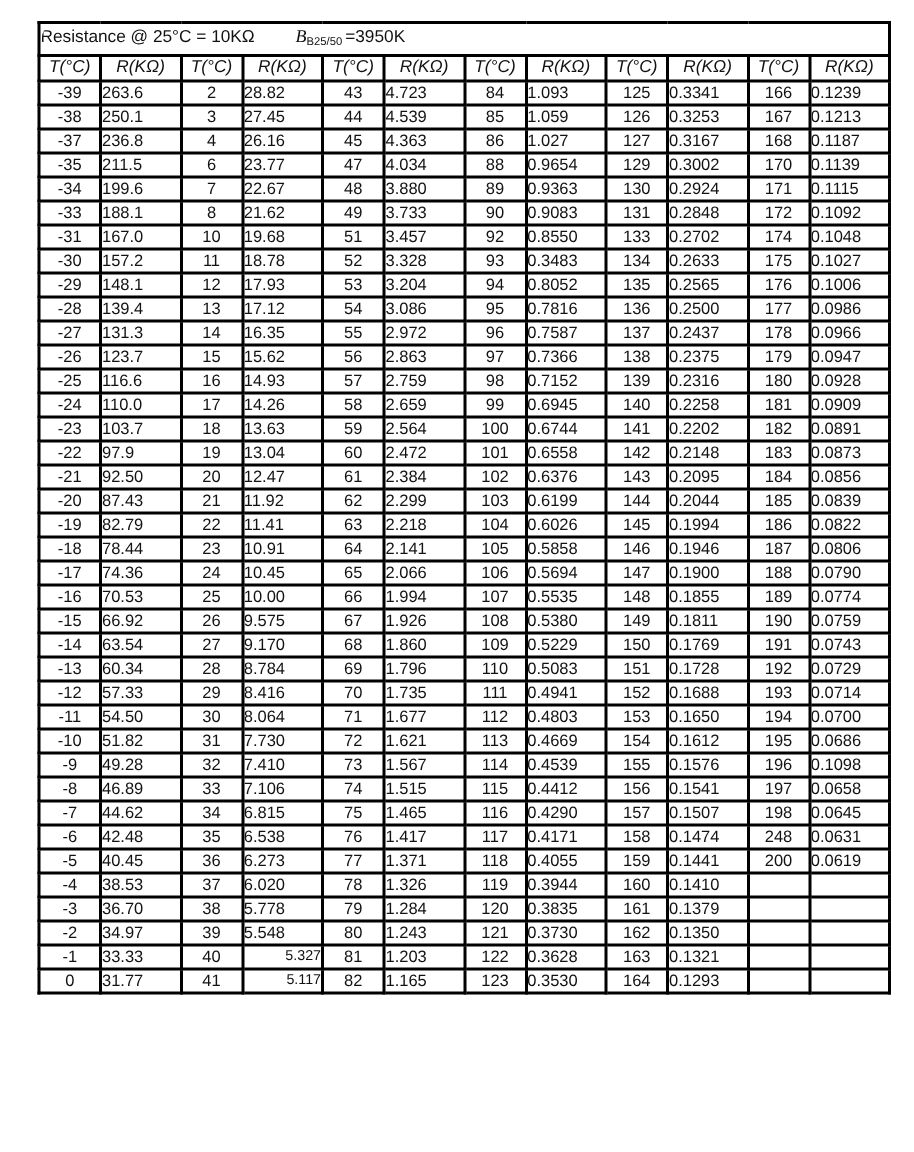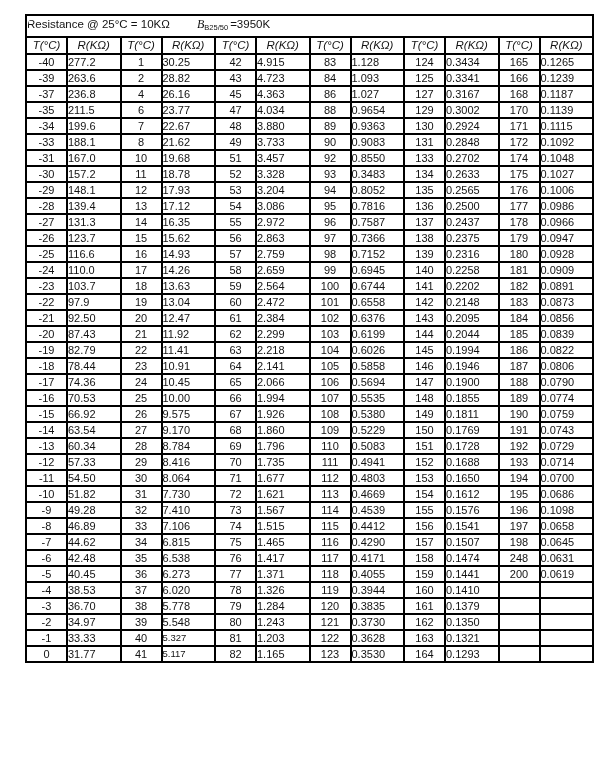--- a/index.html
+++ b/index.html
@@ -53,21 +53,21 @@
     line-height: 14px;
     text-align: center;
   }
   td.r {
     height: 15px;
     font-size: 11px;
     line-height: 14px;
     text-align: left;
     padding-left: 5px;
   }
-  td.small { font-size: 9.5px; }
+  td.small { font-size: 9.5px; text-align: right; }
 </style>
 </head>
 <body>
 
 <div class="page">
   <table class="rt">
     <colgroup id="cols">
         <col class="tcol">
         <col class="rcol">
         <col class="tcol">
@@ -97,48 +97,48 @@
           <th class="hdr">T(°C)</th>
           <th class="hdr">R(KΩ)</th>
           <th class="hdr">T(°C)</th>
           <th class="hdr">R(KΩ)</th>
           <th class="hdr">T(°C)</th>
           <th class="hdr">R(KΩ)</th>
         </tr>
     </thead>
     <tbody id="table-body">
         <tr>
-          <td class="t">-40</td>
-          <td class="r">277.2</td>
-          <td class="t">1</td>
-          <td class="r">30.25</td>
-          <td class="t">42</td>
-          <td class="r">4.915</td>
-          <td class="t">83</td>
-          <td class="r">1.128</td>
-          <td class="t">124</td>
-          <td class="r">0.3434</td>
-          <td class="t">165</td>
-          <td class="r">0.1265</td>
-        </tr>
-        <tr>
           <td class="t">-39</td>
           <td class="r">263.6</td>
           <td class="t">2</td>
           <td class="r">28.82</td>
           <td class="t">43</td>
           <td class="r">4.723</td>
           <td class="t">84</td>
           <td class="r">1.093</td>
           <td class="t">125</td>
           <td class="r">0.3341</td>
           <td class="t">166</td>
           <td class="r">0.1239</td>
         </tr>
         <tr>
+          <td class="t">-38</td>
+          <td class="r">250.1</td>
+          <td class="t">3</td>
+          <td class="r">27.45</td>
+          <td class="t">44</td>
+          <td class="r">4.539</td>
+          <td class="t">85</td>
+          <td class="r">1.059</td>
+          <td class="t">126</td>
+          <td class="r">0.3253</td>
+          <td class="t">167</td>
+          <td class="r">0.1213</td>
+        </tr>
+        <tr>
           <td class="t">-37</td>
           <td class="r">236.8</td>
           <td class="t">4</td>
           <td class="r">26.16</td>
           <td class="t">45</td>
           <td class="r">4.363</td>
           <td class="t">86</td>
           <td class="r">1.027</td>
           <td class="t">127</td>
           <td class="r">0.3167</td>

